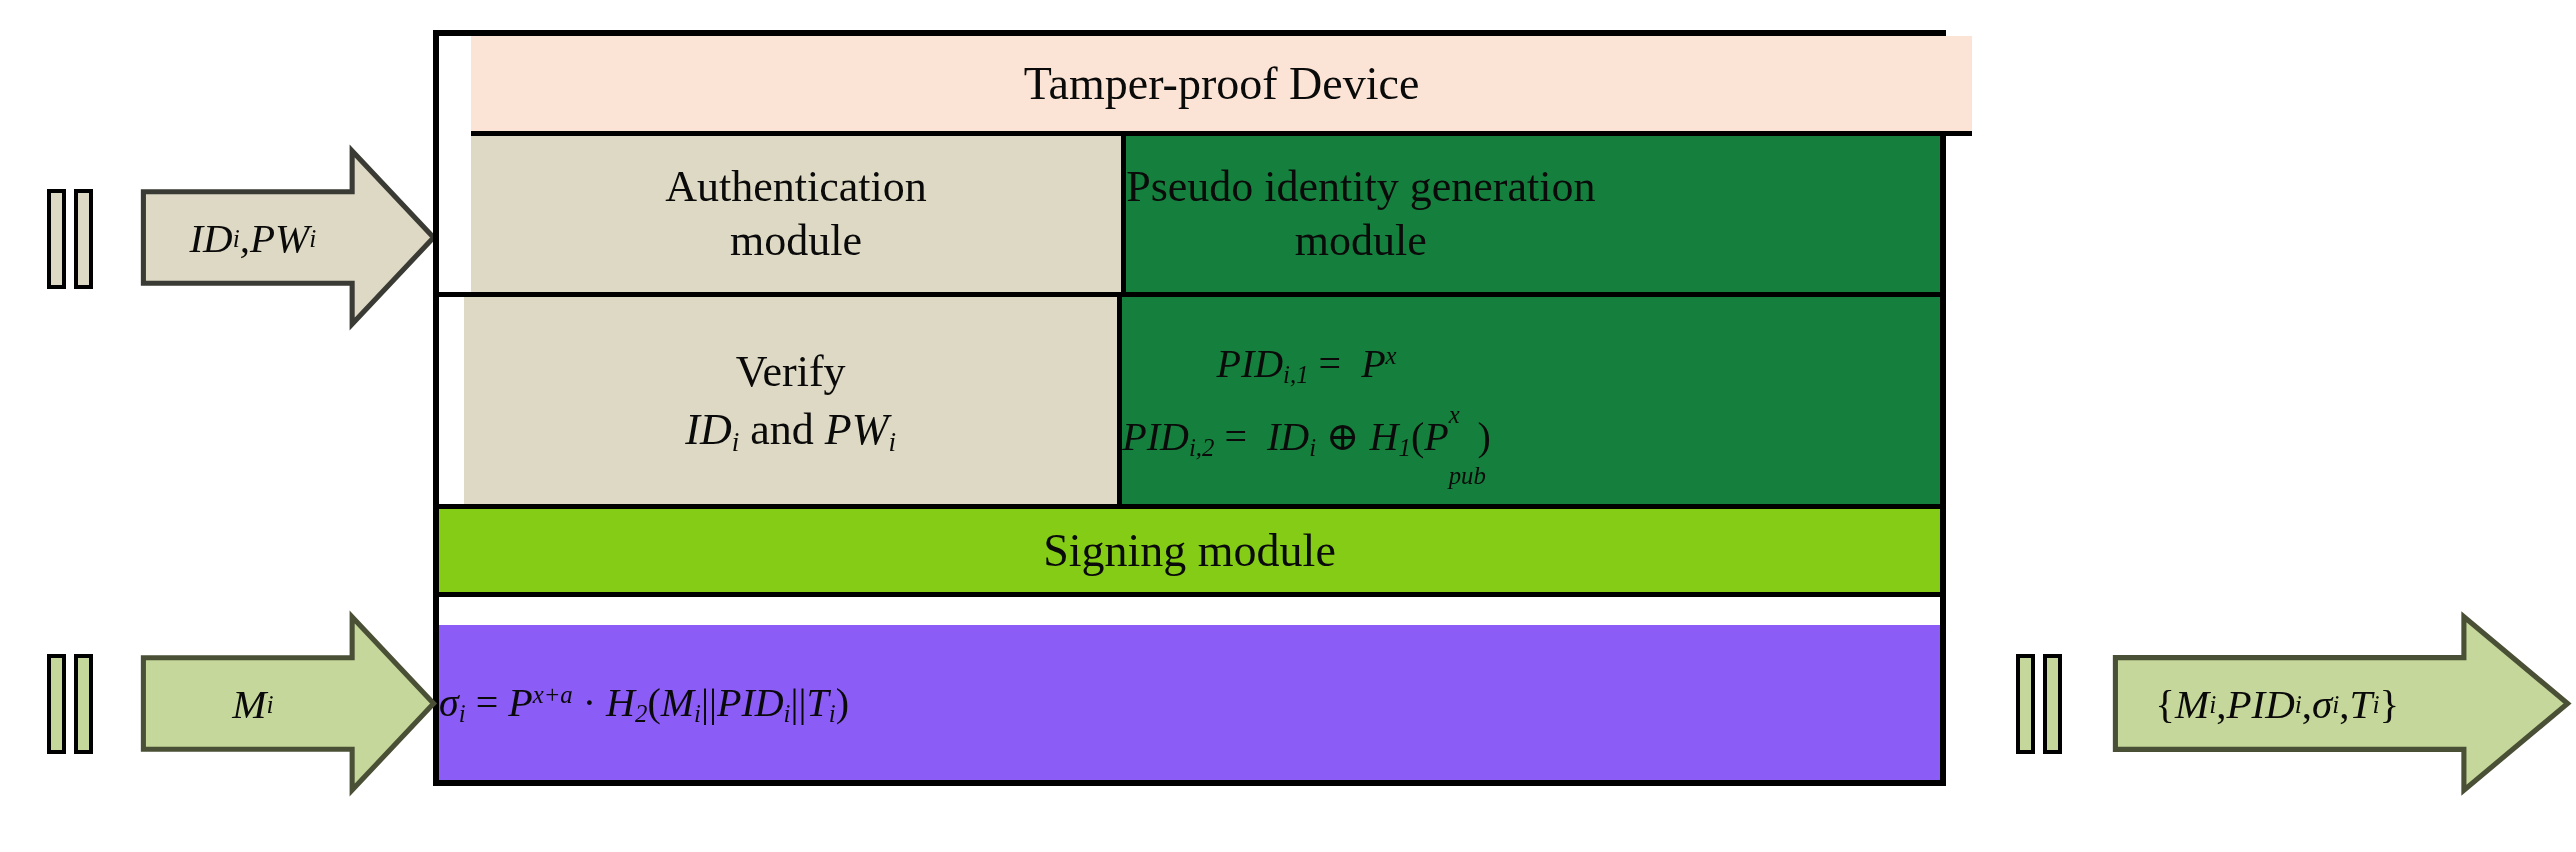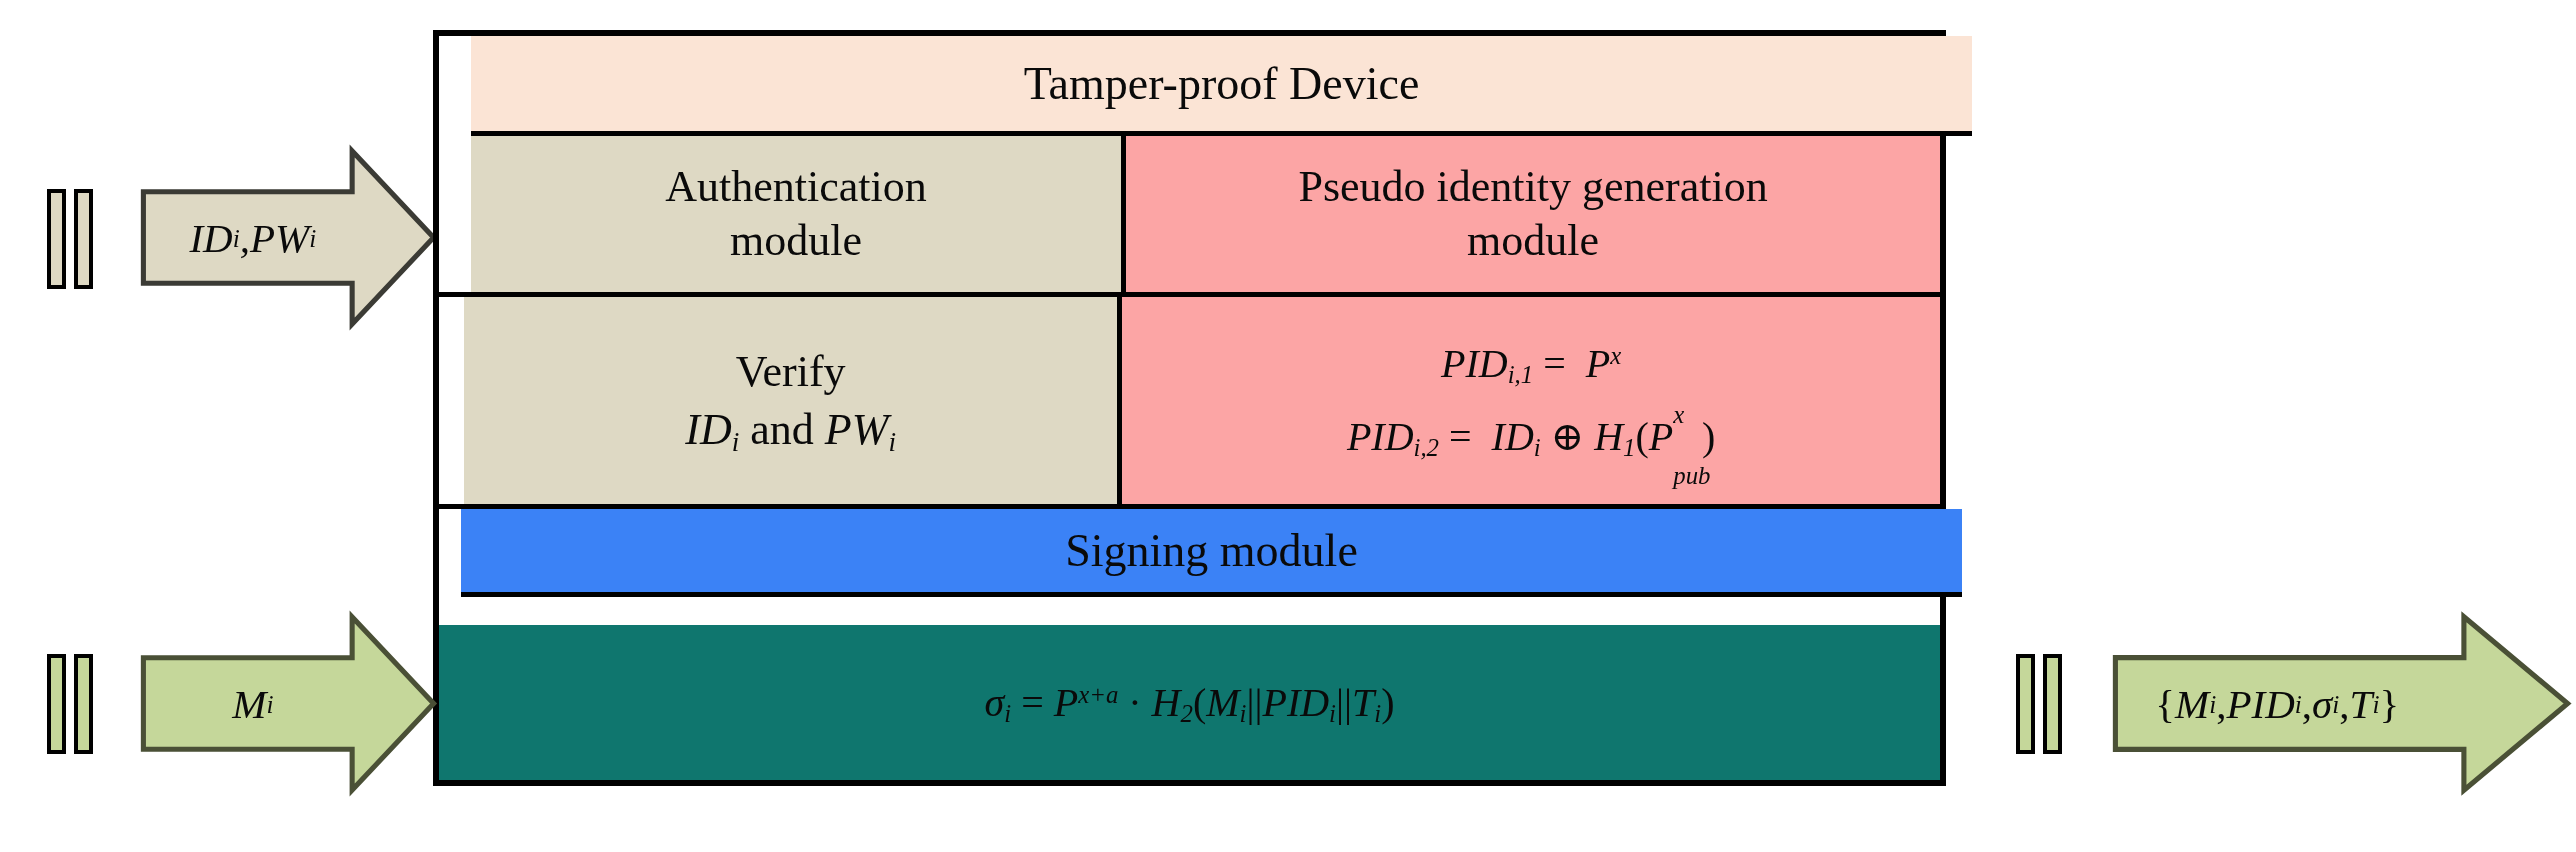--- a/index.html
+++ b/index.html
@@ -8,29 +8,29 @@
 
   
   .device-box{position:absolute;left:433px;top:30px;width:1513px;height:756px;
               border:6px solid #000;box-sizing:border-box;display:flex;flex-direction:column;}
 
   .row{display:flex;width:100%;box-sizing:border-box;}
   .row-header{height:100px;background:#FBE4D5;align-items:center;justify-content:center;
               border-bottom:5.1px solid #000;margin-left:32px;}
   .row-modules{height:161px;border-bottom:5.1px solid #000;padding-left:32px;}
   .row-ops{height:212px;border-bottom:5.1px solid #000;padding-left:25px;}
-  .row-signing{height:88px;background:#3b82f6;align-items:center;justify-content:center;
-               border-bottom:5.1px solid #000;margin-left:22px;}
-  .row-formula{flex:1;background:#0f766e;align-items:center;justify-content:center;margin-top:28px;}
+  .row-signing{height:88px;background:#84cc16;align-items:center;justify-content:center;
+               border-bottom:5.1px solid #000;}
+  .row-formula{flex:1;background:#8b5cf6;align-items:center;margin-top:28px;}
 
   .cell-left{width:44.6%;background:#DED9C4;border-right:5.1px solid #000;
              display:flex;align-items:center;justify-content:center;text-align:center;
              box-sizing:border-box;}
-  .cell-right{flex:1;background:#fca5a5;display:flex;align-items:center;
-              justify-content:center;text-align:center;box-sizing:border-box;}
+  .cell-right{flex:1;background:#15803d;display:flex;align-items:center;
+              text-align:center;box-sizing:border-box;}
 
   .title-text{font-size:46px;line-height:1.12;}
   .module-text{font-size:44px;line-height:1.22;}
   .body-text{font-size:44px;line-height:1.30;}
   .formula{font-size:40px;line-height:1.45;white-space:nowrap;}
 
   .mi{font-style:italic;}
   sub{font-size:0.62em;font-style:italic;vertical-align:-0.26em;line-height:0;}
   sup{font-size:0.62em;font-style:italic;vertical-align:0.52em;line-height:0;}
   .stk{display:inline-block;position:relative;width:0.72em;height:1em;vertical-align:baseline;}

